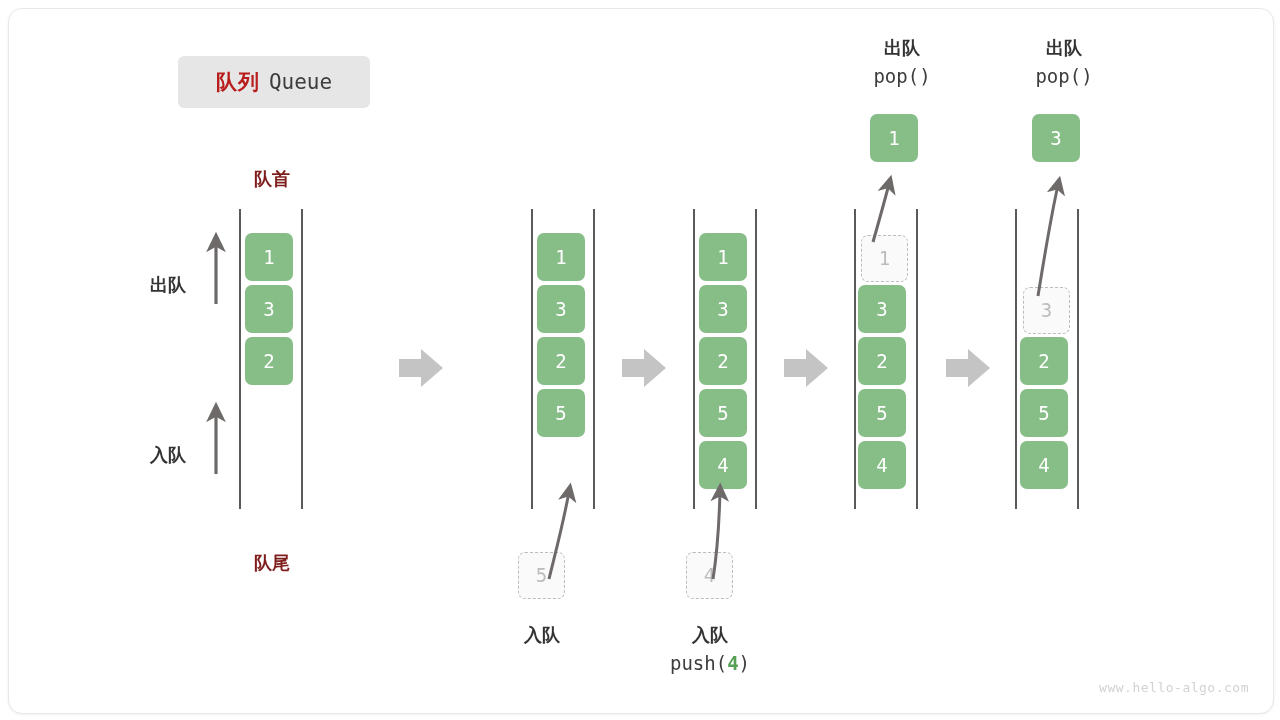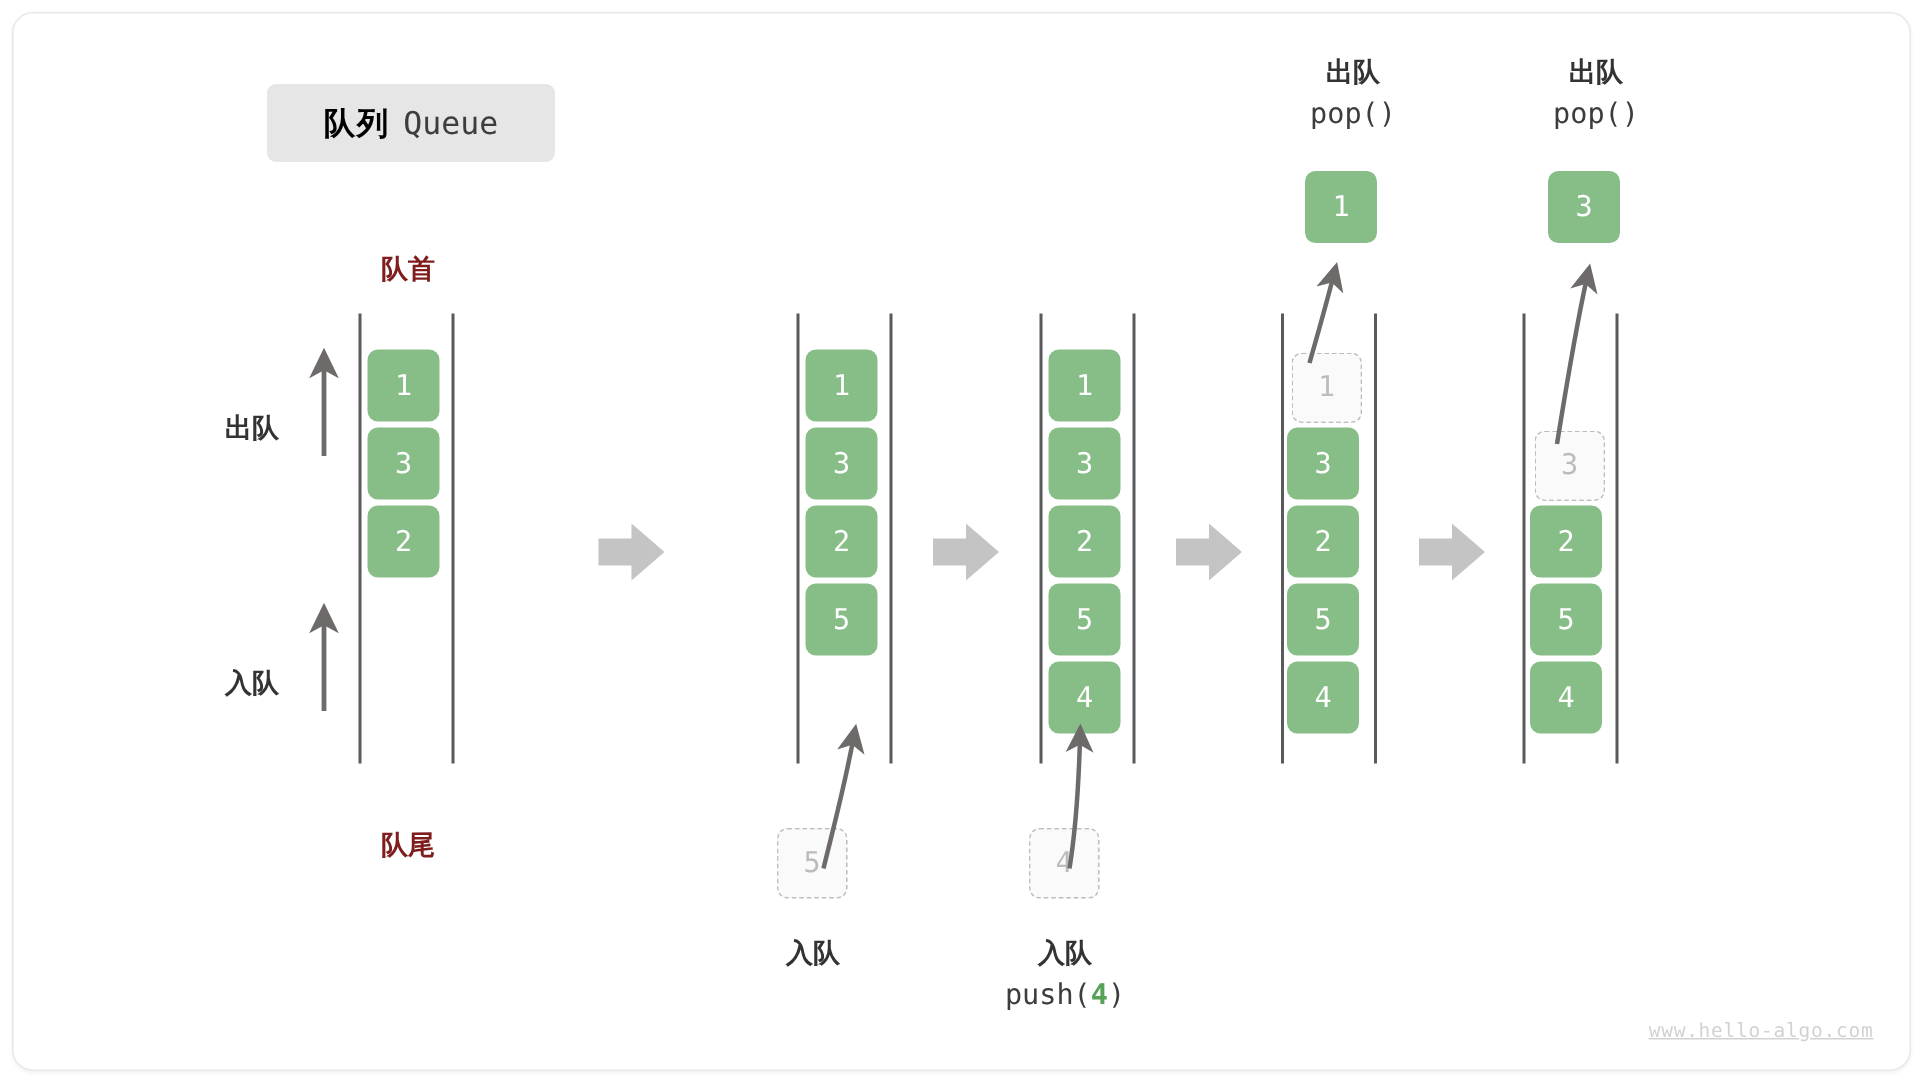--- a/index.html
+++ b/index.html
@@ -12,21 +12,21 @@
     box-shadow:0 1px 3px rgba(0,0,0,0.06);
     overflow:hidden;
   }
 
   
   #title-badge{
     position:absolute;left:169px;top:47px;width:192px;height:52px;
     background:#e6e6e6;border-radius:6px;
     display:flex;align-items:center;justify-content:center;gap:9px;
   }
-  #title-badge .cn{font-size:21px;font-weight:bold;color:#000000;letter-spacing:1px;}
+  #title-badge .cn{font-size:21px;font-weight:bold;color:#b91c1c;letter-spacing:1px;}
   #title-badge .en{font-family:"DejaVu Sans Mono","Liberation Mono",monospace;
                    font-size:21px;color:#3d3d3d;}
 
   
   .hdr-cn{position:absolute;font-size:18px;font-weight:bold;color:#7f1d1d;
           text-align:center;white-space:nowrap;}
   .side-label{position:absolute;font-size:18px;font-weight:bold;color:#333;
               white-space:nowrap;}
 
   .op-label{position:absolute;text-align:center;white-space:nowrap;}
@@ -46,21 +46,21 @@
   .cell.ghost{background:#fafafa;border:1.6px dashed #bdbdbd;color:#bcbcbc;
               width:44.8px;height:44.8px;}
 
   
   #overlay{position:absolute;left:0;top:0;width:1264px;height:704px;
            pointer-events:none;}
 
   
   #watermark{position:absolute;right:24px;bottom:18px;
      font-family:"DejaVu Sans Mono","Liberation Mono",monospace;
-     font-size:13px;color:#d2d2d2;letter-spacing:0.5px;text-decoration:underline;}
+     font-size:13px;color:#d2d2d2;letter-spacing:0.5px;}
 </style>
 </head>
 <body>
 
 <div id="card">
 
   <div id="title-badge">
     <span class="cn">队列</span>
     <span class="en">Queue</span>
   </div>

